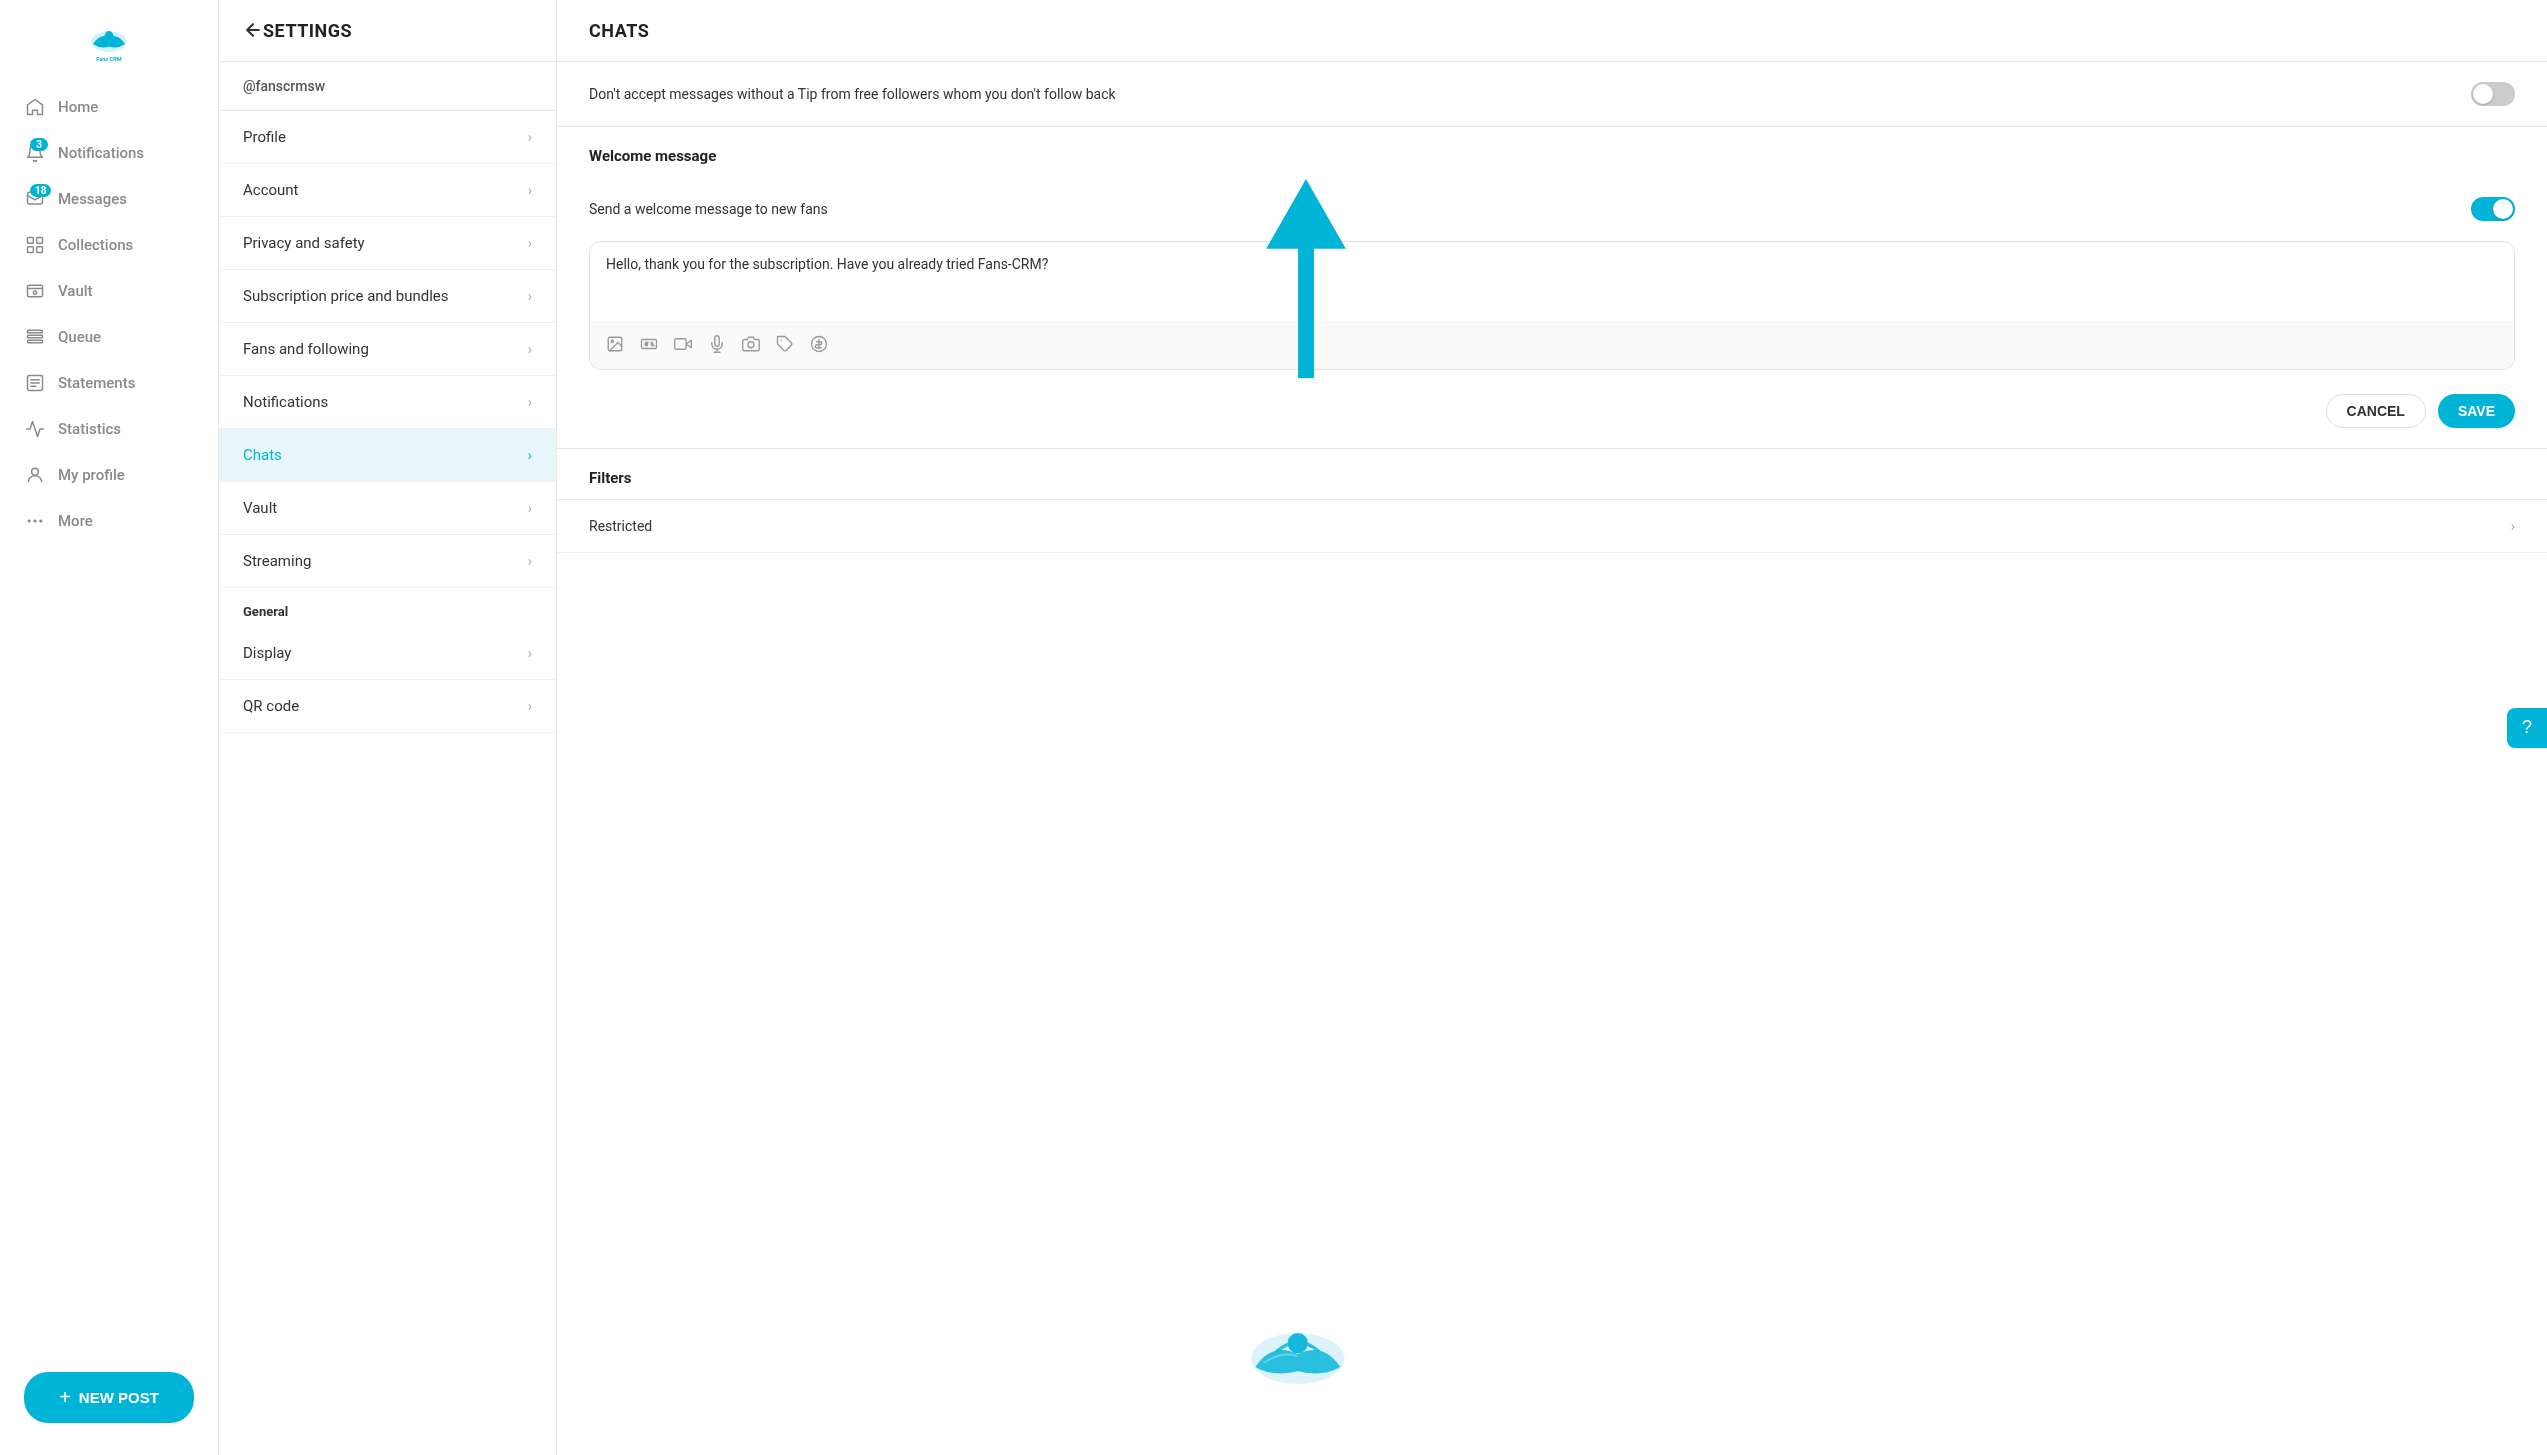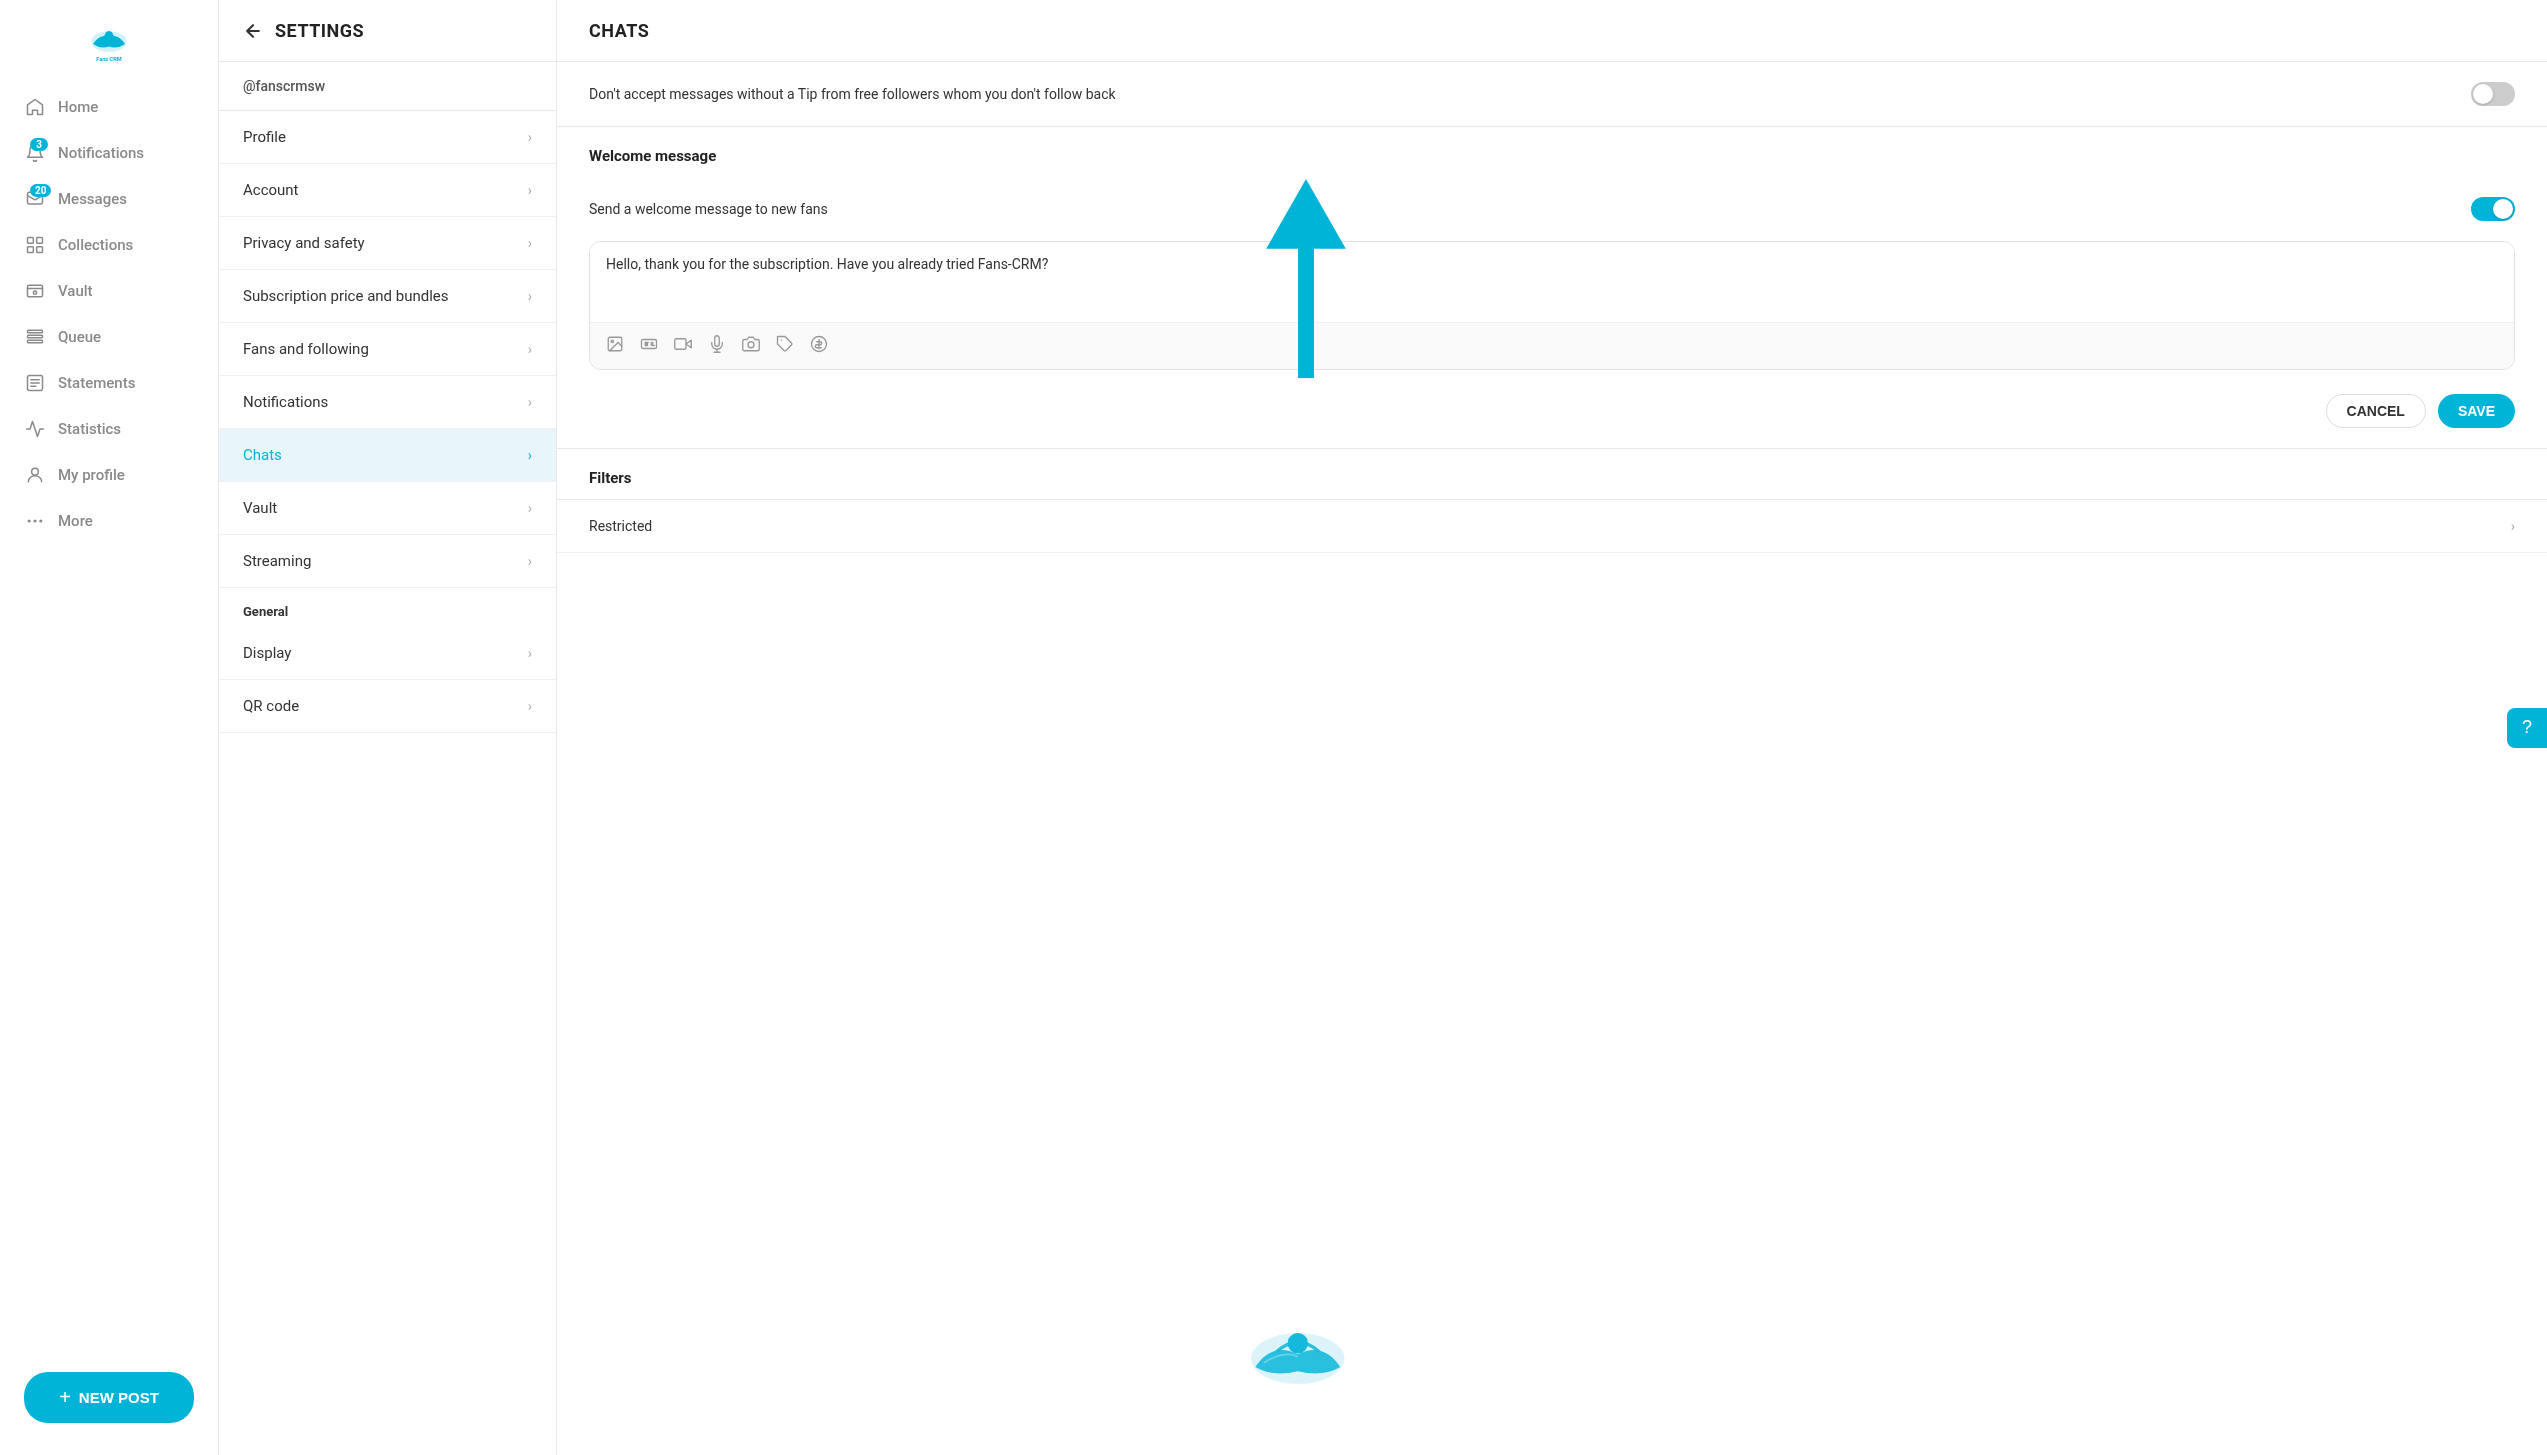--- a/index.html
+++ b/index.html
@@ -97,22 +97,21 @@
     
     .settings-panel {
       width: 338px;
       border-right: 1px solid #e8e8e8;
       display: flex;
       flex-direction: column;
       flex-shrink: 0;
     }
     .settings-header {
       display: flex;
-      align-items: center;
-      gap: 12px;
+      align-items: flex-start;
       padding: 20px 24px;
       border-bottom: 1px solid #e8e8e8;
     }
     .back-btn {
       background: none;
       border: none;
       cursor: pointer;
       color: #333;
       display: flex;
       align-items: center;
@@ -400,21 +399,21 @@
       <span>Notifications</span>
     </div>
 
     <div class="nav-item" style="position:relative;">
       <span class="nav-icon">
         <svg class="icon" viewBox="0 0 24 24">
             <rect x="3" y="4" width="18" height="14" rx="2"></rect>
             <path d="M3 8l9 5 9-5"></path>
           </svg>
       </span>
-      <span class="nav-badge">20</span>
+      <span class="nav-badge">18</span>
       <span>Messages</span>
     </div>
 
     <div class="nav-item">
       <span class="nav-icon">
         <svg class="icon" viewBox="0 0 24 24">
             <rect x="3" y="3" width="7" height="7" rx="1"></rect>
             <rect x="14" y="3" width="7" height="7" rx="1"></rect>
             <rect x="3" y="14" width="7" height="7" rx="1"></rect>
             <rect x="14" y="14" width="7" height="7" rx="1"></rect>

